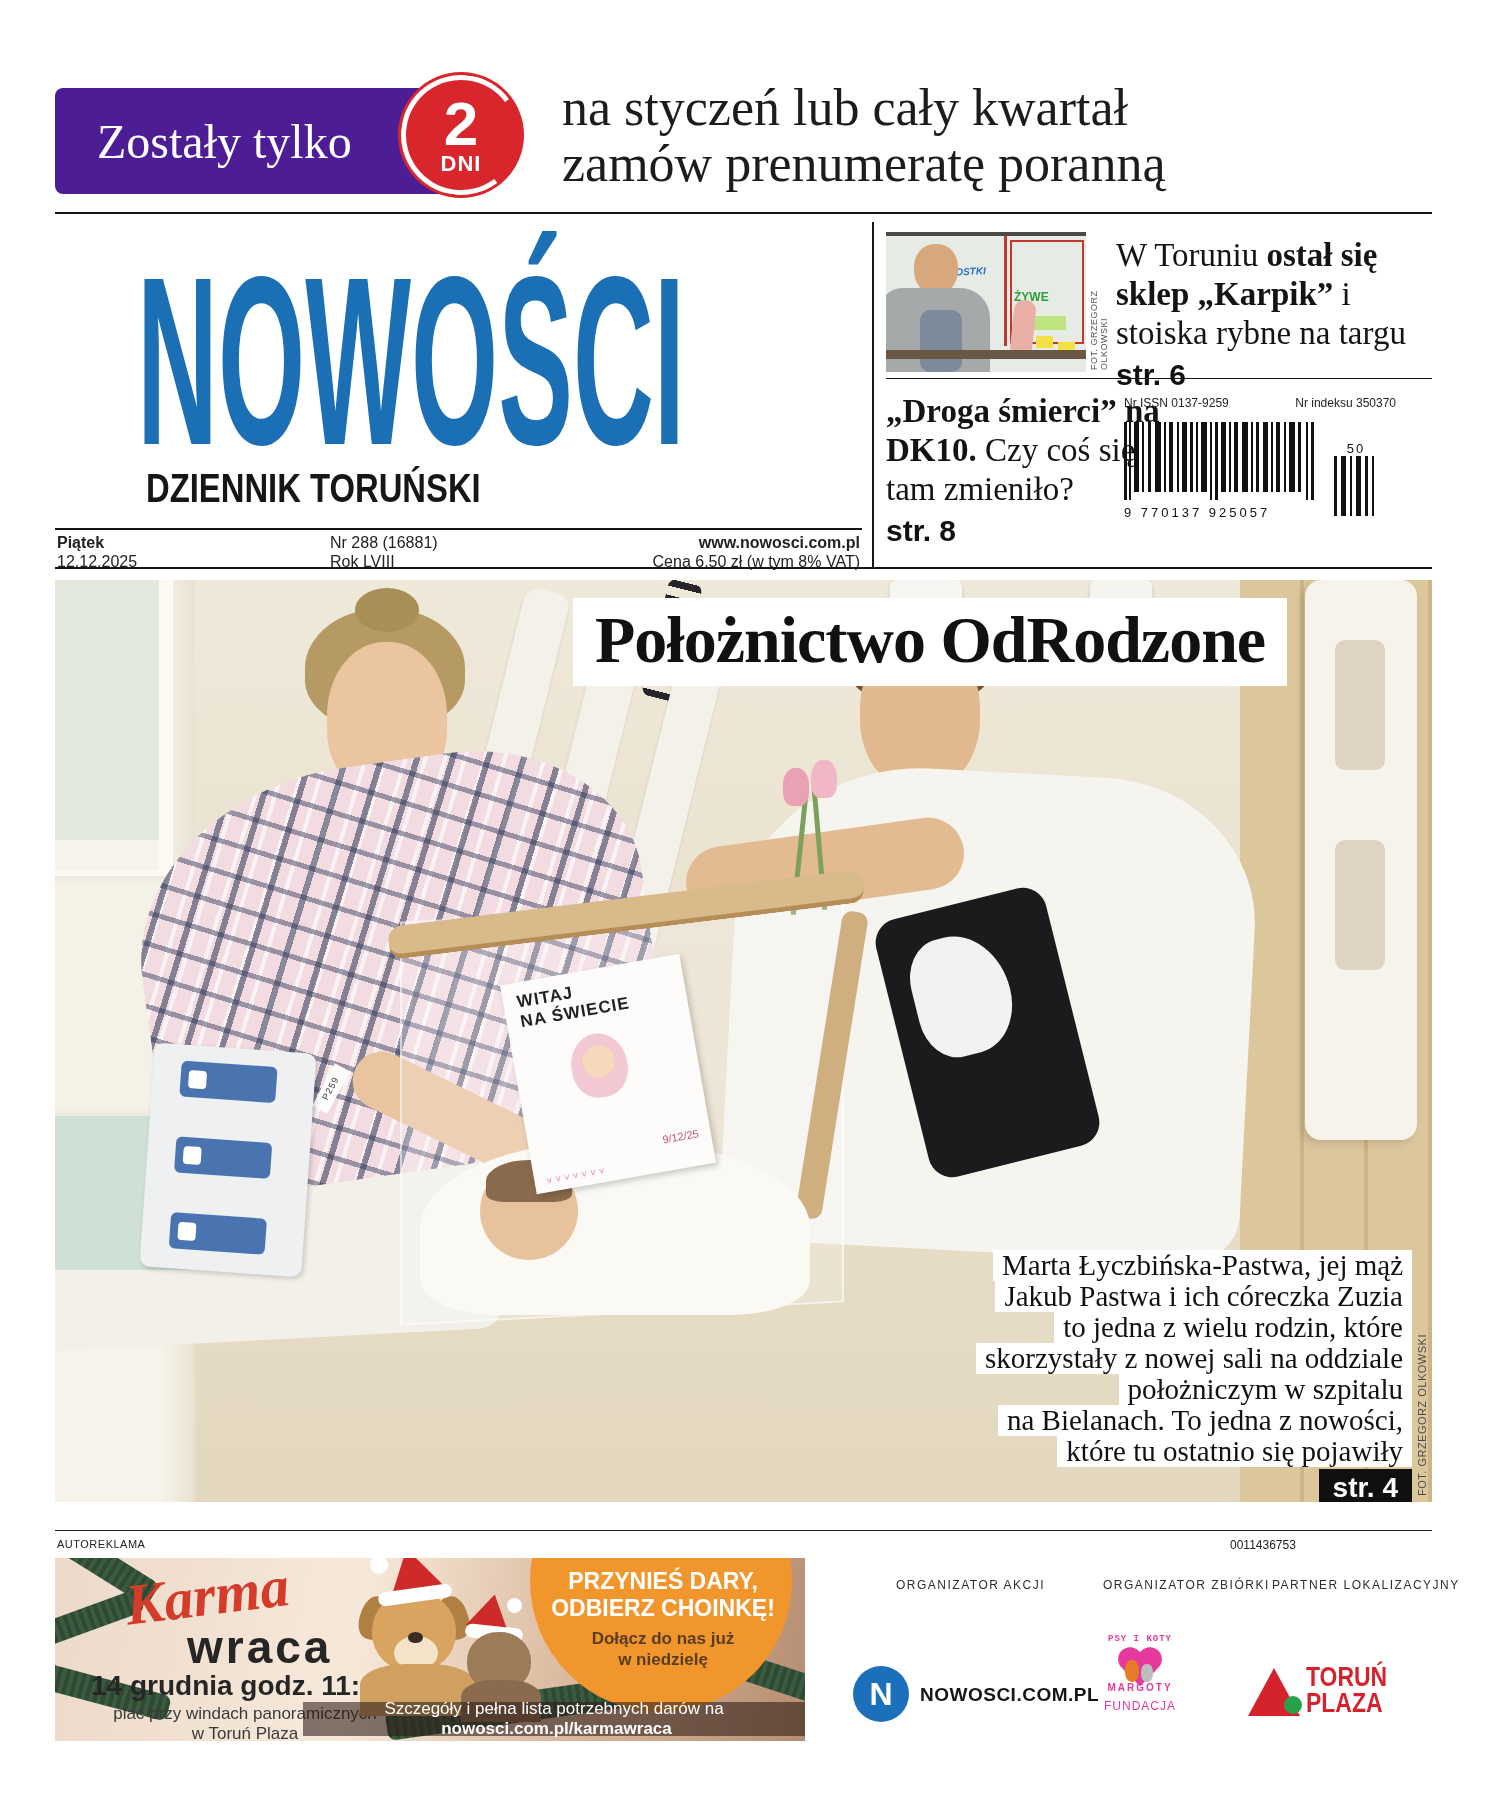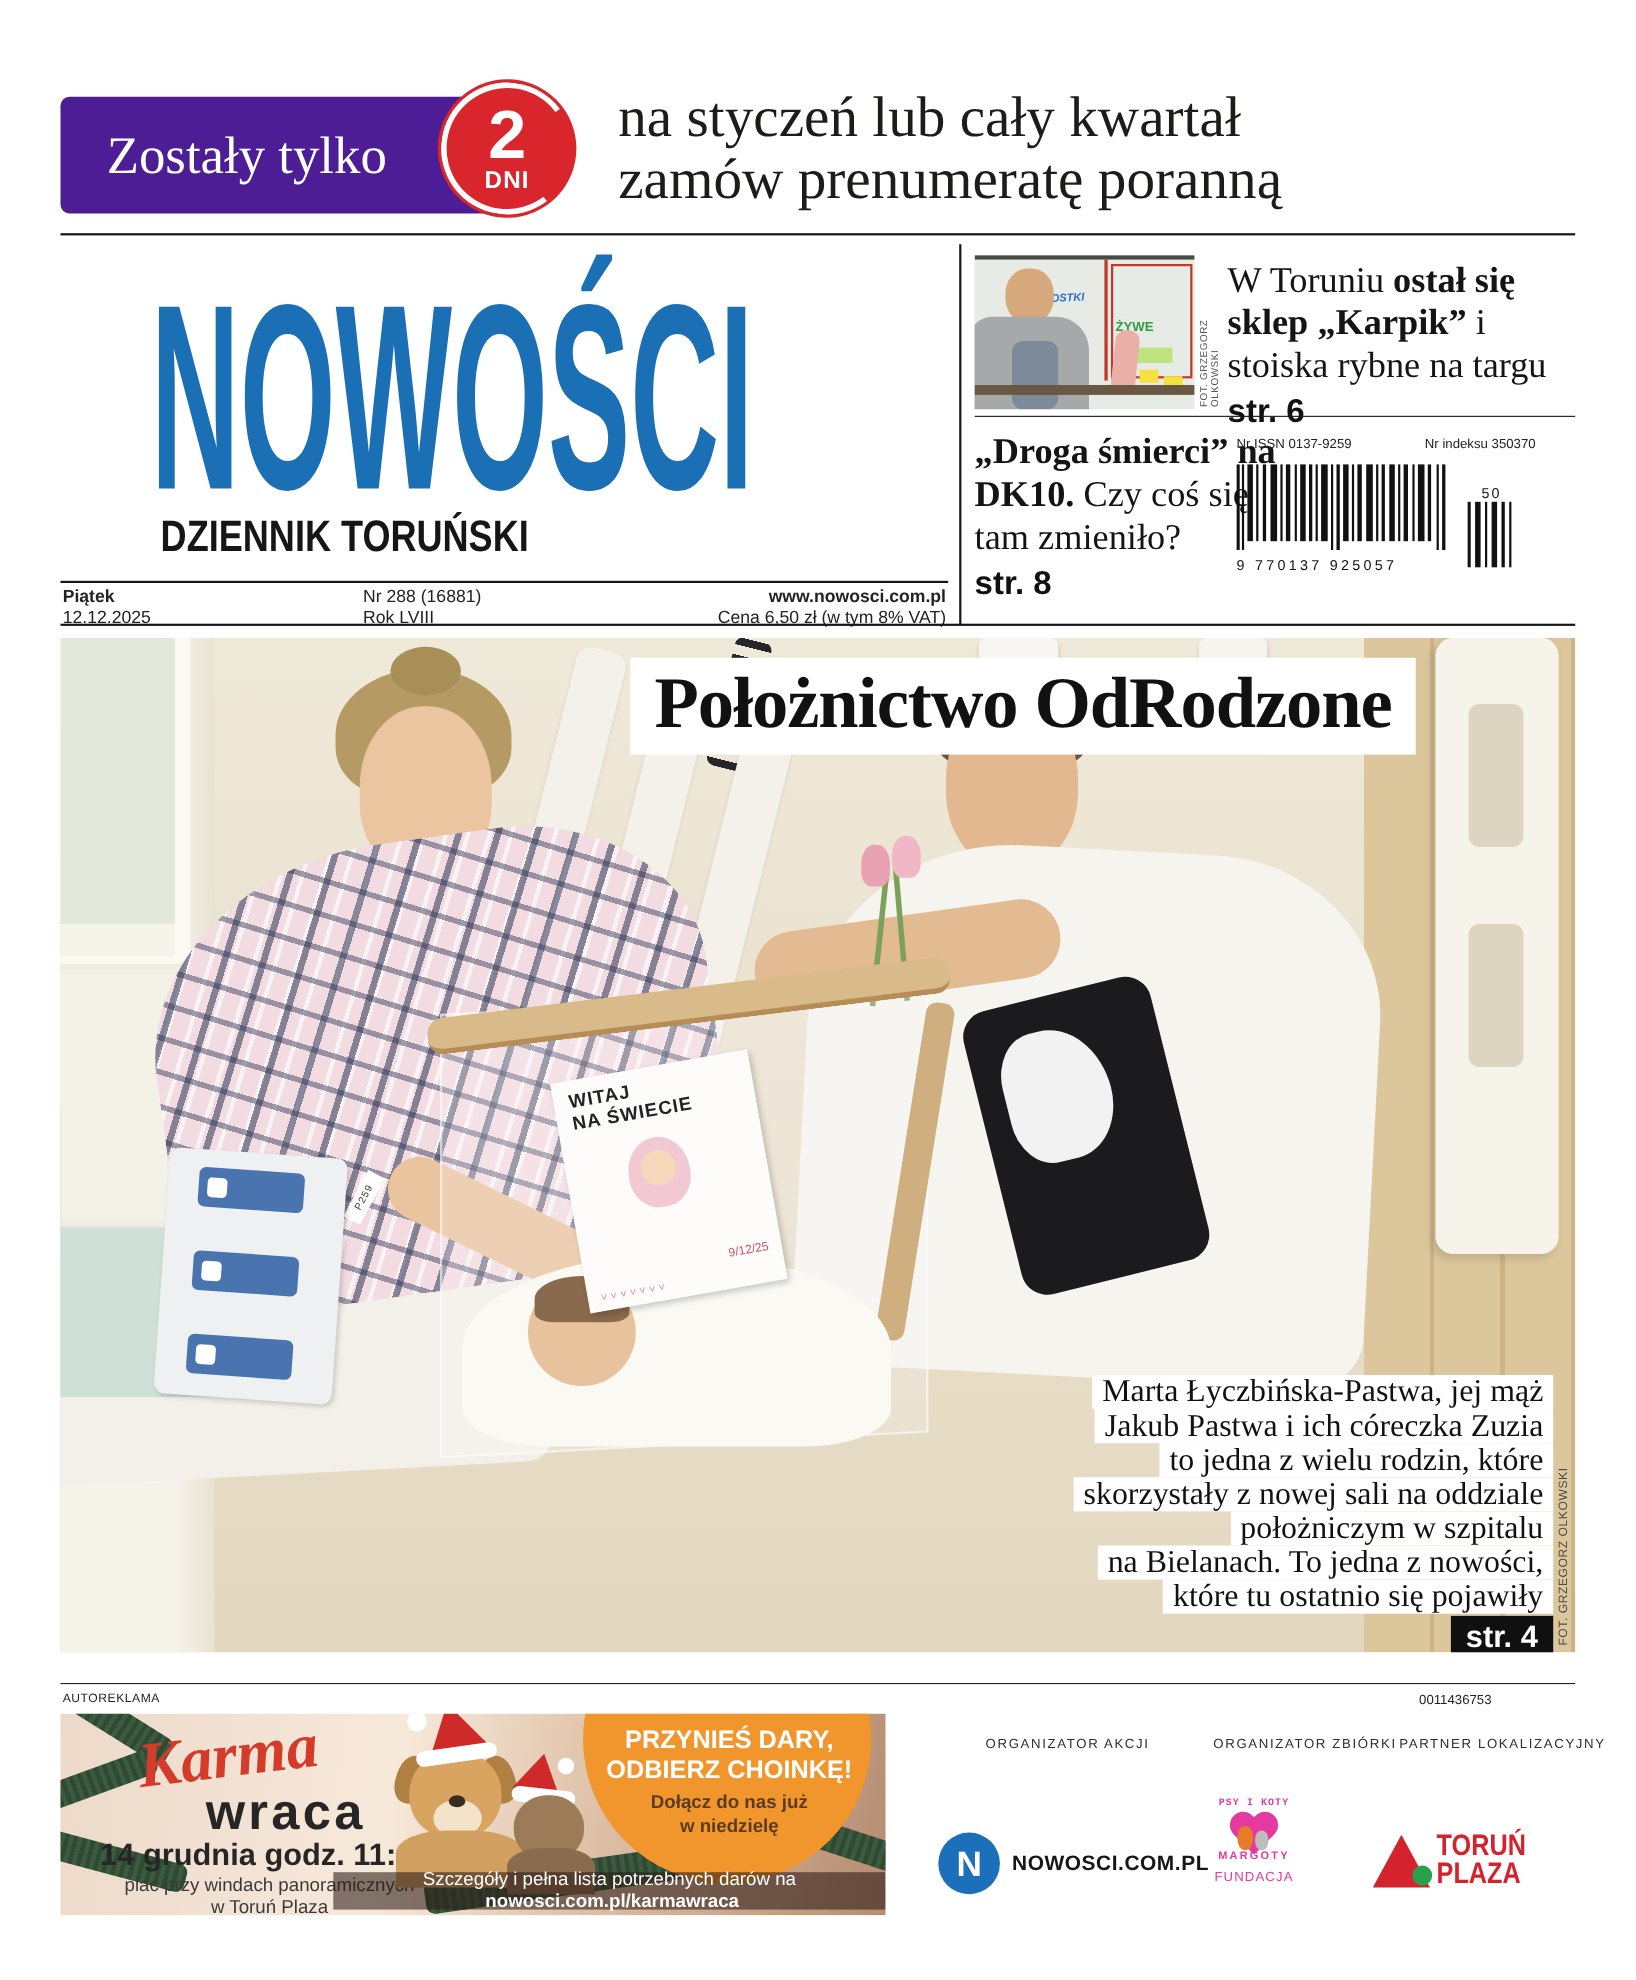--- a/index.html
+++ b/index.html
@@ -138,21 +138,21 @@
   .ph-caption span{background:#fff;color:#111;font-family:"Liberation Serif",serif;
       font-size:29px;line-height:31px;padding:0 9px;white-space:nowrap;}
   .ph-str4{margin-top:2px;background:#101010;color:#fff;font-weight:bold;font-size:28px;
       padding:3px 14px;font-family:"Liberation Sans",sans-serif;}
   .ph-credit{right:4px;bottom:6px;height:175px;writing-mode:vertical-rl;transform:rotate(180deg);
       font-size:11px;color:#4a4a46;letter-spacing:0.5px;}
 
   
   .rule-foot{left:55px;top:1530px;width:1377px;height:1px;background:#222;}
   .autoreklama{left:57px;top:1538px;font-size:11px;letter-spacing:0.5px;color:#222;}
-  .ad-code{left:1230px;top:1538px;width:186px;text-align:center;font-size:12px;color:#222;}
+  .ad-code{left:1230px;top:1538px;width:186px;text-align:left;font-size:12px;color:#222;}
   .ad{left:55px;top:1558px;width:750px;height:183px;overflow:hidden;
       background:linear-gradient(100deg,#ecd9c9 0%,#f7e9da 40%,#d9b79b 70%,#b68d72 100%);}
   .ad-bokeh{left:240px;top:10px;width:300px;height:160px;
       background:radial-gradient(circle at 30% 30%,rgba(255,230,200,.8) 0 8px,transparent 9px),
                  radial-gradient(circle at 70% 60%,rgba(255,210,170,.7) 0 10px,transparent 11px),
                  radial-gradient(circle at 50% 80%,rgba(230,120,100,.5) 0 7px,transparent 8px);}
   .fir{position:absolute;background:repeating-linear-gradient(90deg,#2e4a33 0 4px,#3c5a40 4px 8px);border-radius:8px;}
   .fir1{left:-22px;top:-10px;width:130px;height:26px;transform:rotate(32deg);}
   .fir2{left:-30px;top:50px;width:120px;height:24px;transform:rotate(-20deg);}
   .fir3{left:-24px;top:120px;width:140px;height:26px;transform:rotate(15deg);}

